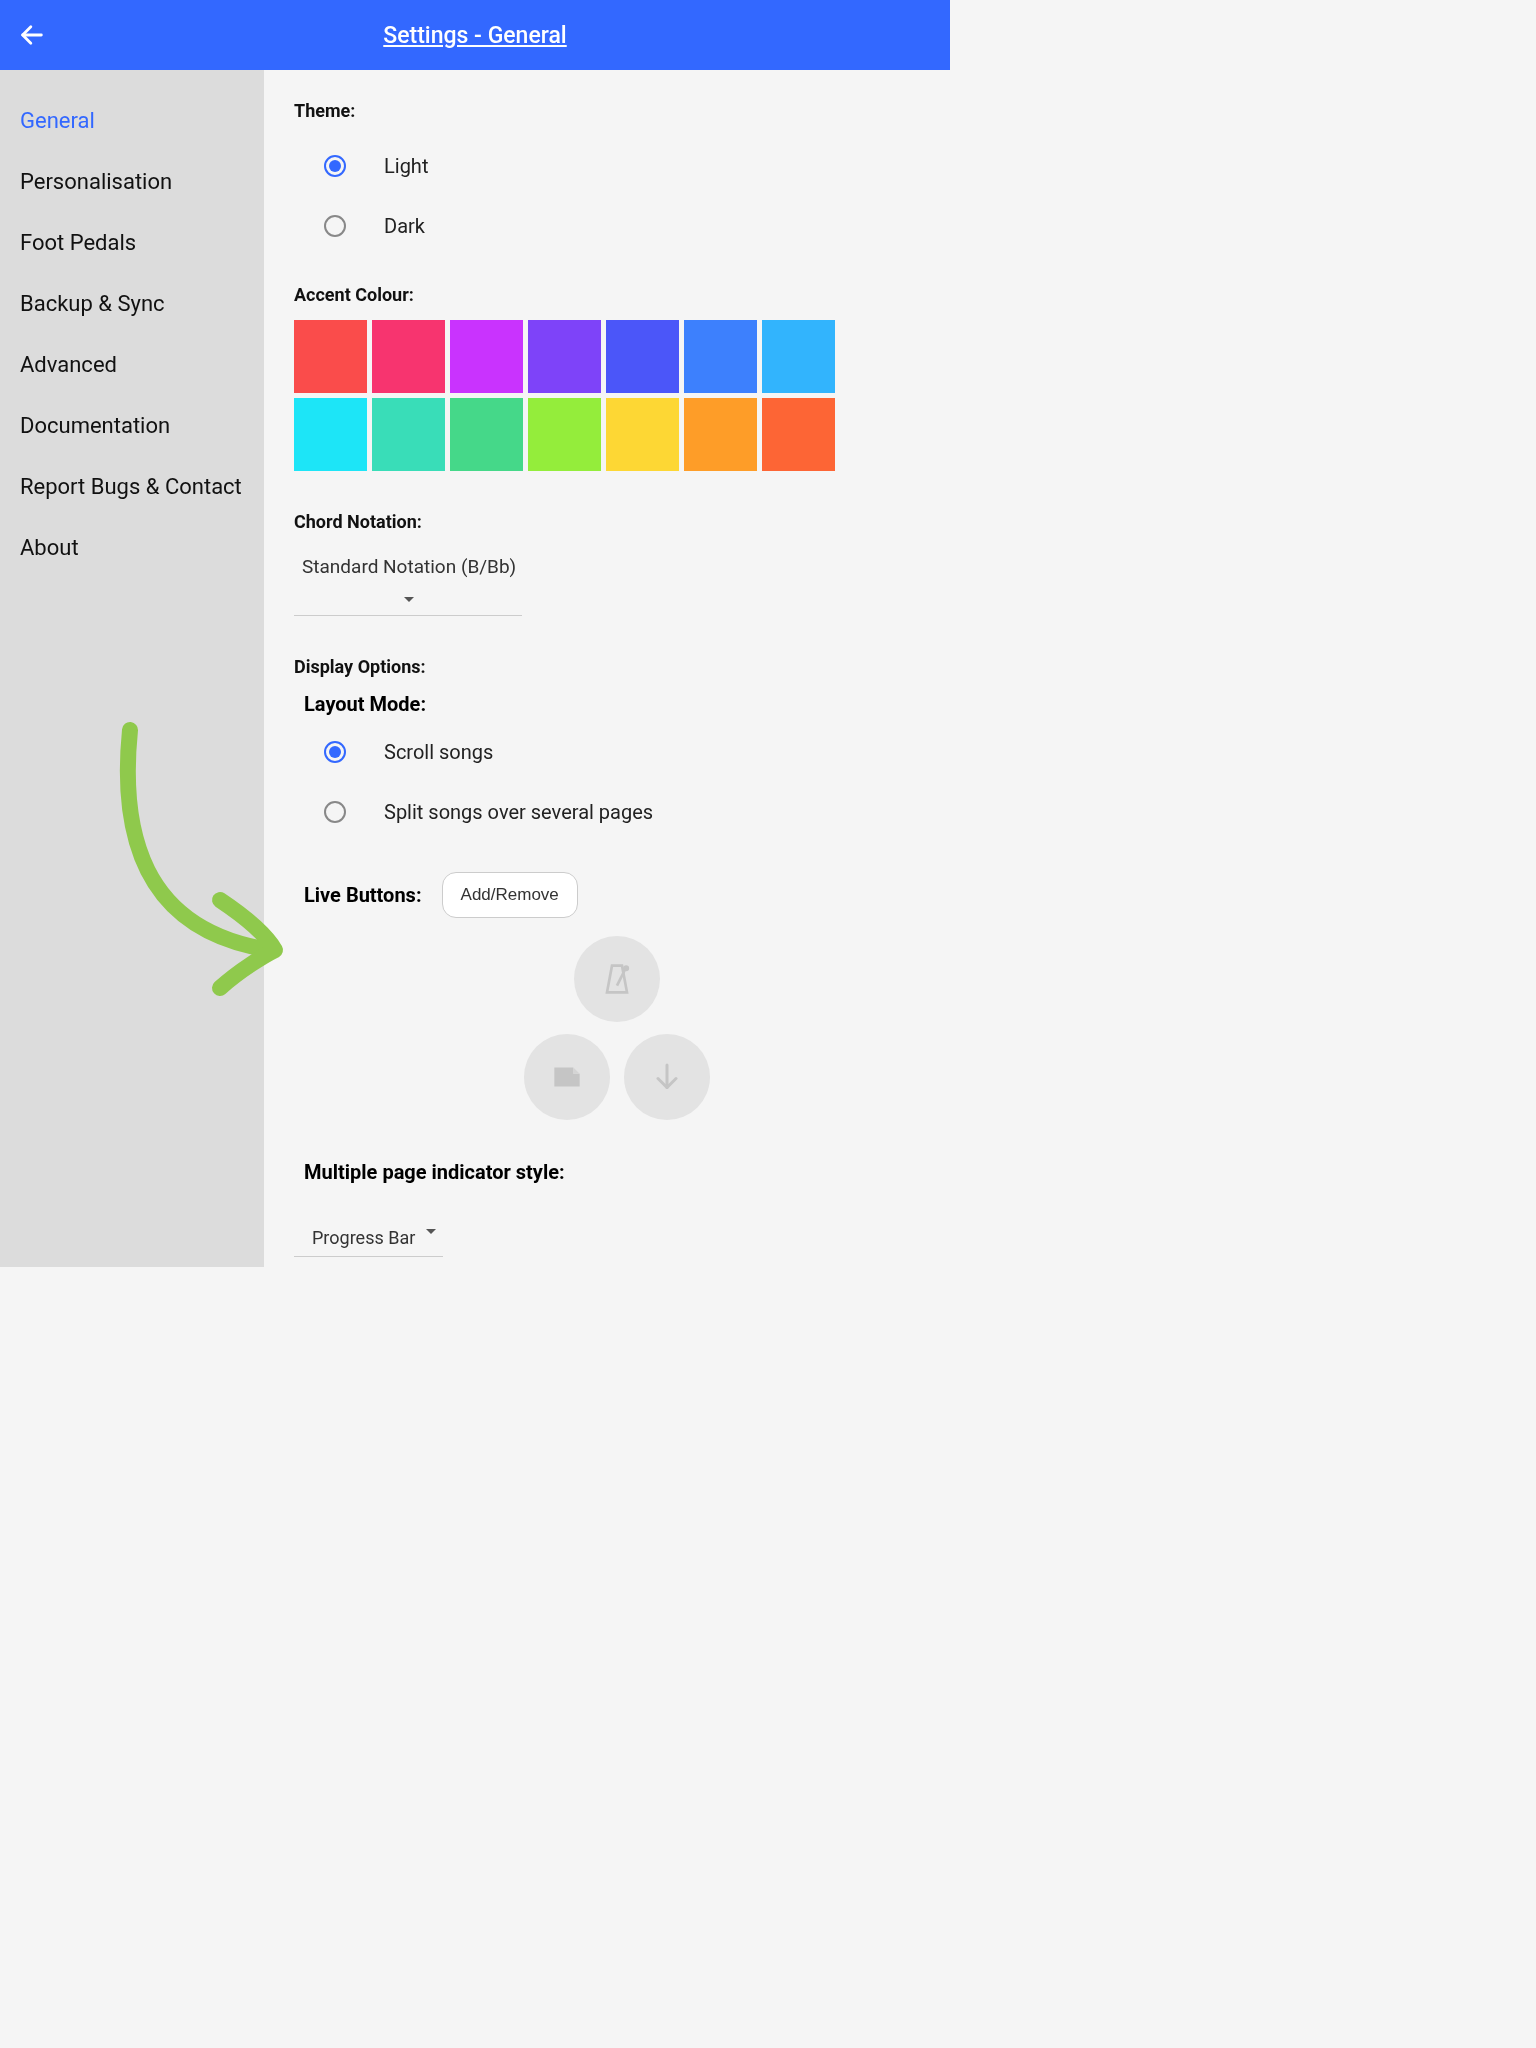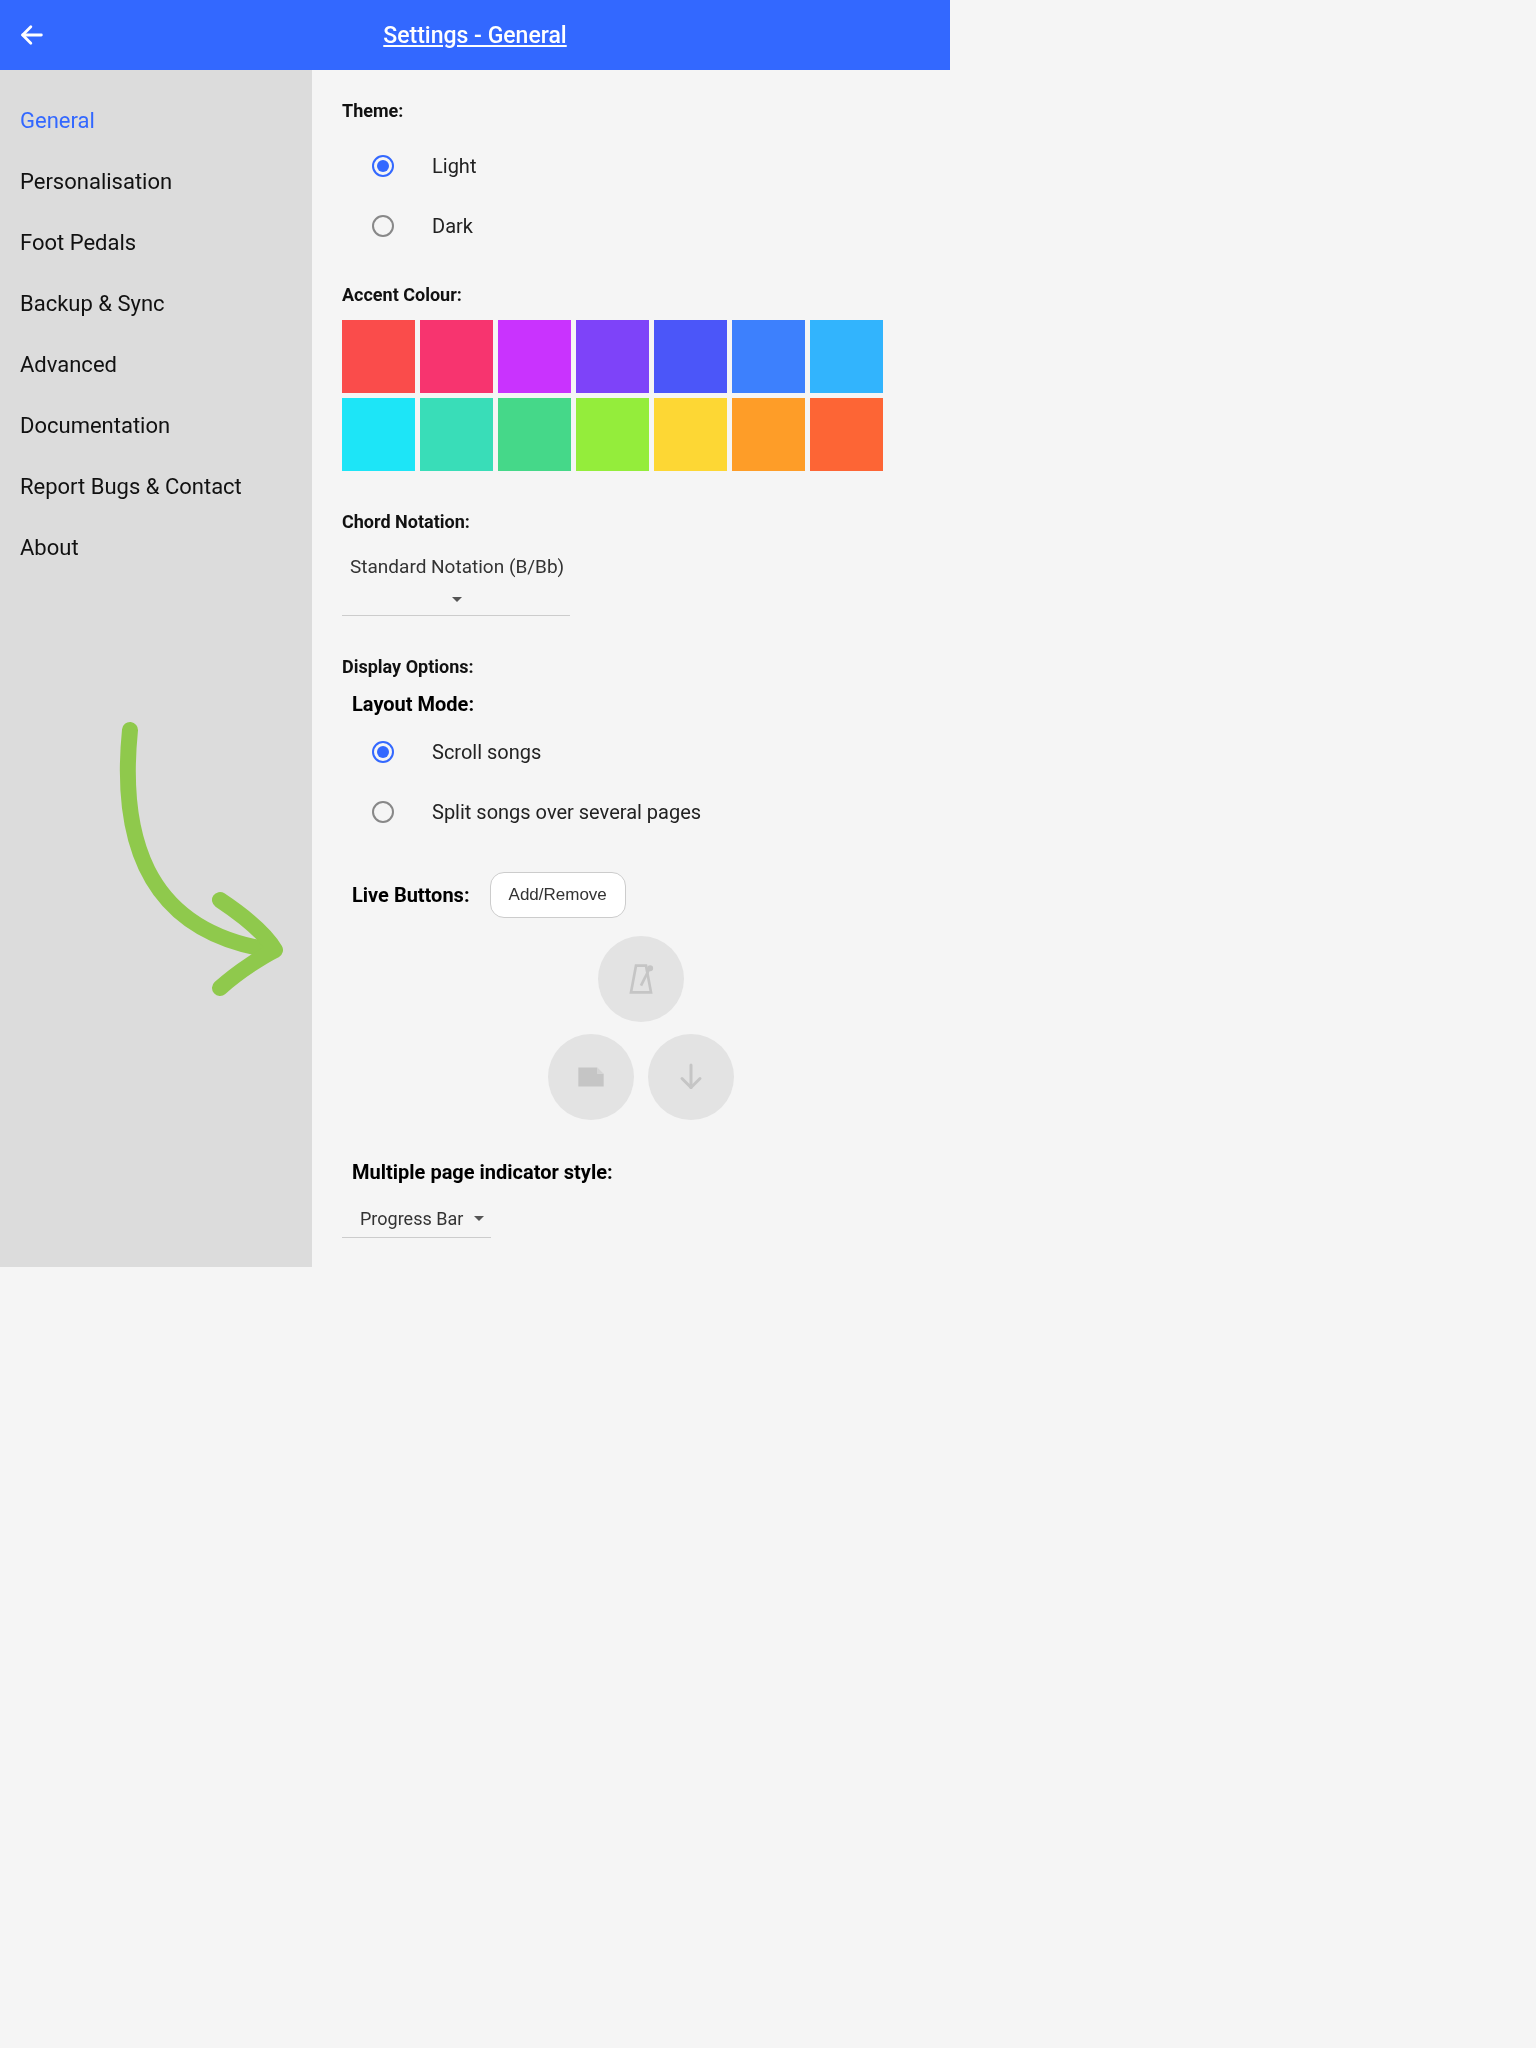--- a/index.html
+++ b/index.html
@@ -31,21 +31,21 @@
       color: #ffffff;
       font-size: 23px;
       font-weight: 500;
       text-decoration: underline;
     }
     .container {
       display: flex;
       height: calc(100% - 70px);
     }
     .sidebar {
-      width: 312px;
+      width: 264px;
       background: #dcdcdc;
       padding-top: 20px;
       position: relative;
     }
     .sidebar-item {
       padding: 18px 20px;
       font-size: 22px;
       color: #111;
       cursor: pointer;
     }
@@ -184,27 +184,28 @@
       cursor: pointer;
     }
     .mpis-label {
       font-size: 20px;
       font-weight: 700;
       padding-left: 10px;
       margin-bottom: 18px;
     }
     .pb-dropdown {
       display: inline-flex;
-      align-items: center;
+      align-items: flex-start;
       padding: 6px 6px 8px 18px;
       border-bottom: 1px solid #ccc;
       font-size: 18px;
       color: #333;
       cursor: pointer;
       gap: 10px;
+      margin-top: 19px;
     }
   </style>
 </head>
 <body>
 
 <div class="header">
   <div class="back-arrow">
     <svg width="28" height="28" viewBox="0 0 24 24" fill="none" stroke="white" stroke-width="2.4" stroke-linecap="round" stroke-linejoin="round">
       <line x1="20" y1="12" x2="4" y2="12"></line>
       <polyline points="11 5 4 12 11 19"></polyline>

